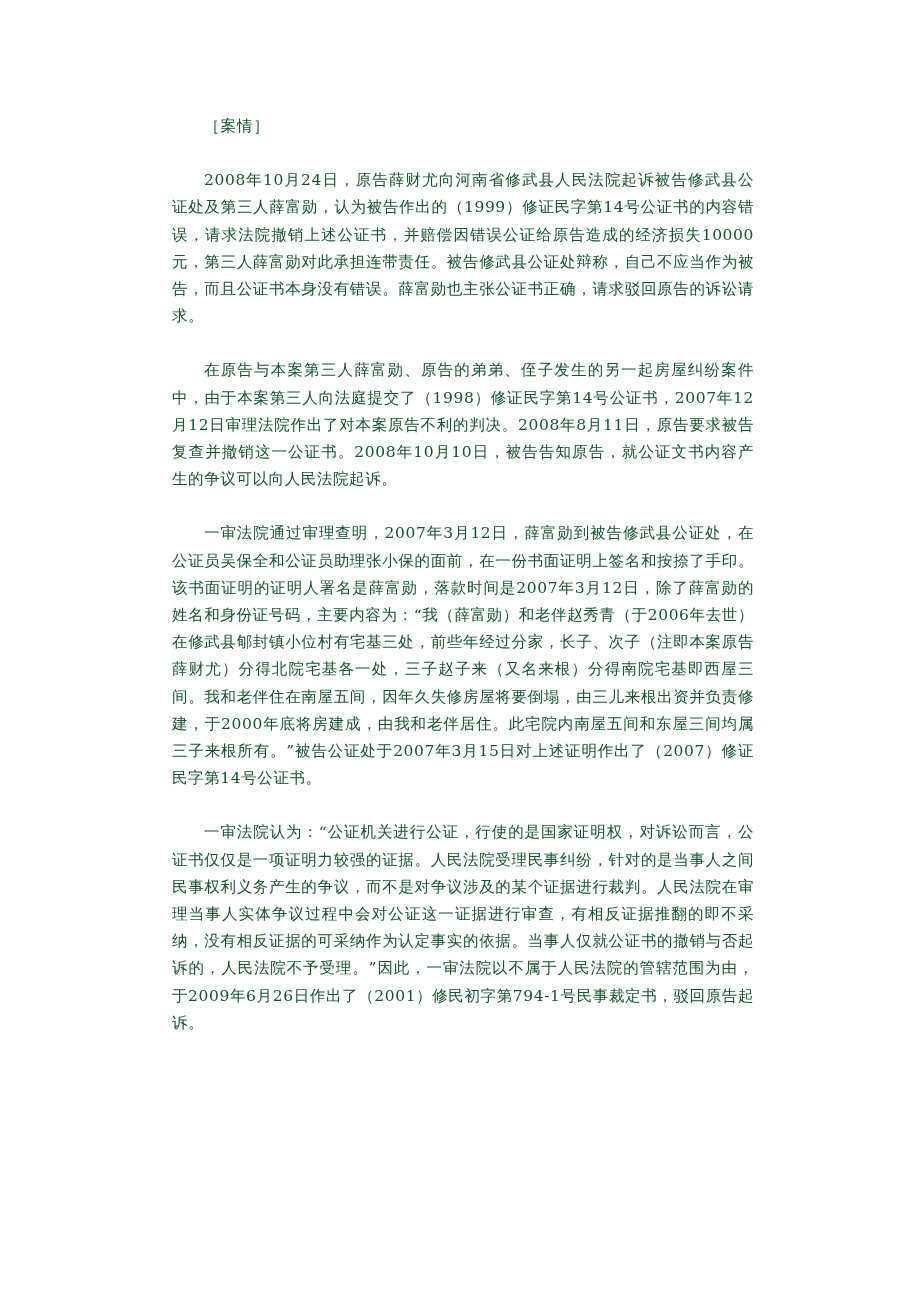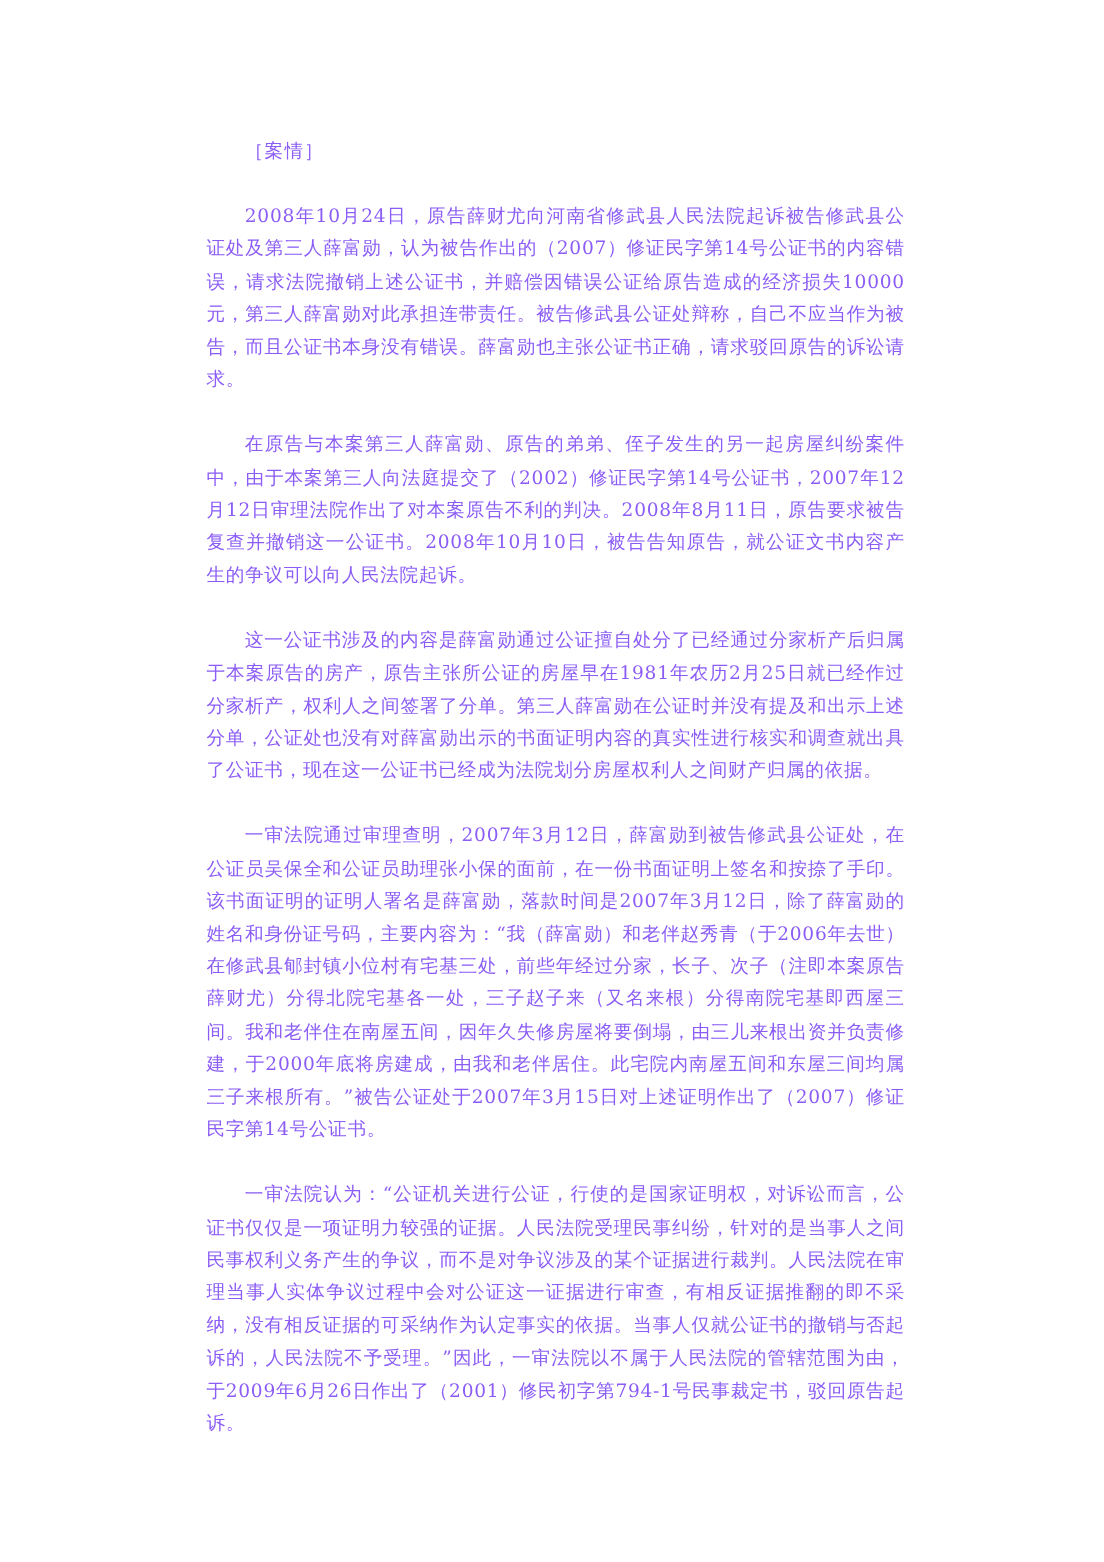--- a/index.html
+++ b/index.html
@@ -1,28 +1,27 @@
 <!DOCTYPE html>
 <html><head>
 <meta charset="utf-8">
 <style>
   html, body { margin: 0; padding: 0; background: #ffffff; }
   body { width: 920px; height: 1302px; position: relative; overflow: hidden; }
   .page {
     position: absolute; left: 172px; top: 113px; width: 582px;
     font-family: "DejaVu Serif", "Liberation Serif", serif;
-    font-size: 15.5px; line-height: 27.2px; color: #8b5cf6;
+    font-size: 15.5px; line-height: 27.2px; color: #14532d;
     text-align: justify;
   }
   .heading { margin: 0 0 27px 0; text-indent: 32px; letter-spacing: 1px; }
   .para { margin: 0 0 27px 0; text-indent: 32px; letter-spacing: 0.6px; }
 </style>
 </head>
 <body>
 
 <div class="page">
   <div class="heading">［案情］</div>
-  <p class="para">2008年10月24日，原告薛财尤向河南省修武县人民法院起诉被告修武县公证处及第三人薛富勋，认为被告作出的（2007）修证民字第14号公证书的内容错误，请求法院撤销上述公证书，并赔偿因错误公证给原告造成的经济损失10000元，第三人薛富勋对此承担连带责任。被告修武县公证处辩称，自己不应当作为被告，而且公证书本身没有错误。薛富勋也主张公证书正确，请求驳回原告的诉讼请求。</p>
-  <p class="para">在原告与本案第三人薛富勋、原告的弟弟、侄子发生的另一起房屋纠纷案件中，由于本案第三人向法庭提交了（2002）修证民字第14号公证书，2007年12月12日审理法院作出了对本案原告不利的判决。2008年8月11日，原告要求被告复查并撤销这一公证书。2008年10月10日，被告告知原告，就公证文书内容产生的争议可以向人民法院起诉。</p>
-  <p class="para">这一公证书涉及的内容是薛富勋通过公证擅自处分了已经通过分家析产后归属于本案原告的房产，原告主张所公证的房屋早在1981年农历2月25日就已经作过分家析产，权利人之间签署了分单。第三人薛富勋在公证时并没有提及和出示上述分单，公证处也没有对薛富勋出示的书面证明内容的真实性进行核实和调查就出具了公证书，现在这一公证书已经成为法院划分房屋权利人之间财产归属的依据。</p>
+  <p class="para">2008年10月24日，原告薛财尤向河南省修武县人民法院起诉被告修武县公证处及第三人薛富勋，认为被告作出的（1999）修证民字第14号公证书的内容错误，请求法院撤销上述公证书，并赔偿因错误公证给原告造成的经济损失10000元，第三人薛富勋对此承担连带责任。被告修武县公证处辩称，自己不应当作为被告，而且公证书本身没有错误。薛富勋也主张公证书正确，请求驳回原告的诉讼请求。</p>
+  <p class="para">在原告与本案第三人薛富勋、原告的弟弟、侄子发生的另一起房屋纠纷案件中，由于本案第三人向法庭提交了（1998）修证民字第14号公证书，2007年12月12日审理法院作出了对本案原告不利的判决。2008年8月11日，原告要求被告复查并撤销这一公证书。2008年10月10日，被告告知原告，就公证文书内容产生的争议可以向人民法院起诉。</p>
   <p class="para">一审法院通过审理查明，2007年3月12日，薛富勋到被告修武县公证处，在公证员吴保全和公证员助理张小保的面前，在一份书面证明上签名和按捺了手印。该书面证明的证明人署名是薛富勋，落款时间是2007年3月12日，除了薛富勋的姓名和身份证号码，主要内容为：“我（薛富勋）和老伴赵秀青（于2006年去世）在修武县郇封镇小位村有宅基三处，前些年经过分家，长子、次子（注即本案原告薛财尤）分得北院宅基各一处，三子赵子来（又名来根）分得南院宅基即西屋三间。我和老伴住在南屋五间，因年久失修房屋将要倒塌，由三儿来根出资并负责修建，于2000年底将房建成，由我和老伴居住。此宅院内南屋五间和东屋三间均属三子来根所有。”被告公证处于2007年3月15日对上述证明作出了（2007）修证民字第14号公证书。</p>
   <p class="para">一审法院认为：“公证机关进行公证，行使的是国家证明权，对诉讼而言，公证书仅仅是一项证明力较强的证据。人民法院受理民事纠纷，针对的是当事人之间民事权利义务产生的争议，而不是对争议涉及的某个证据进行裁判。人民法院在审理当事人实体争议过程中会对公证这一证据进行审查，有相反证据推翻的即不采纳，没有相反证据的可采纳作为认定事实的依据。当事人仅就公证书的撤销与否起诉的，人民法院不予受理。”因此，一审法院以不属于人民法院的管辖范围为由，于2009年6月26日作出了（2001）修民初字第794-1号民事裁定书，驳回原告起诉。</p>
 </div>
 
 </body></html>

